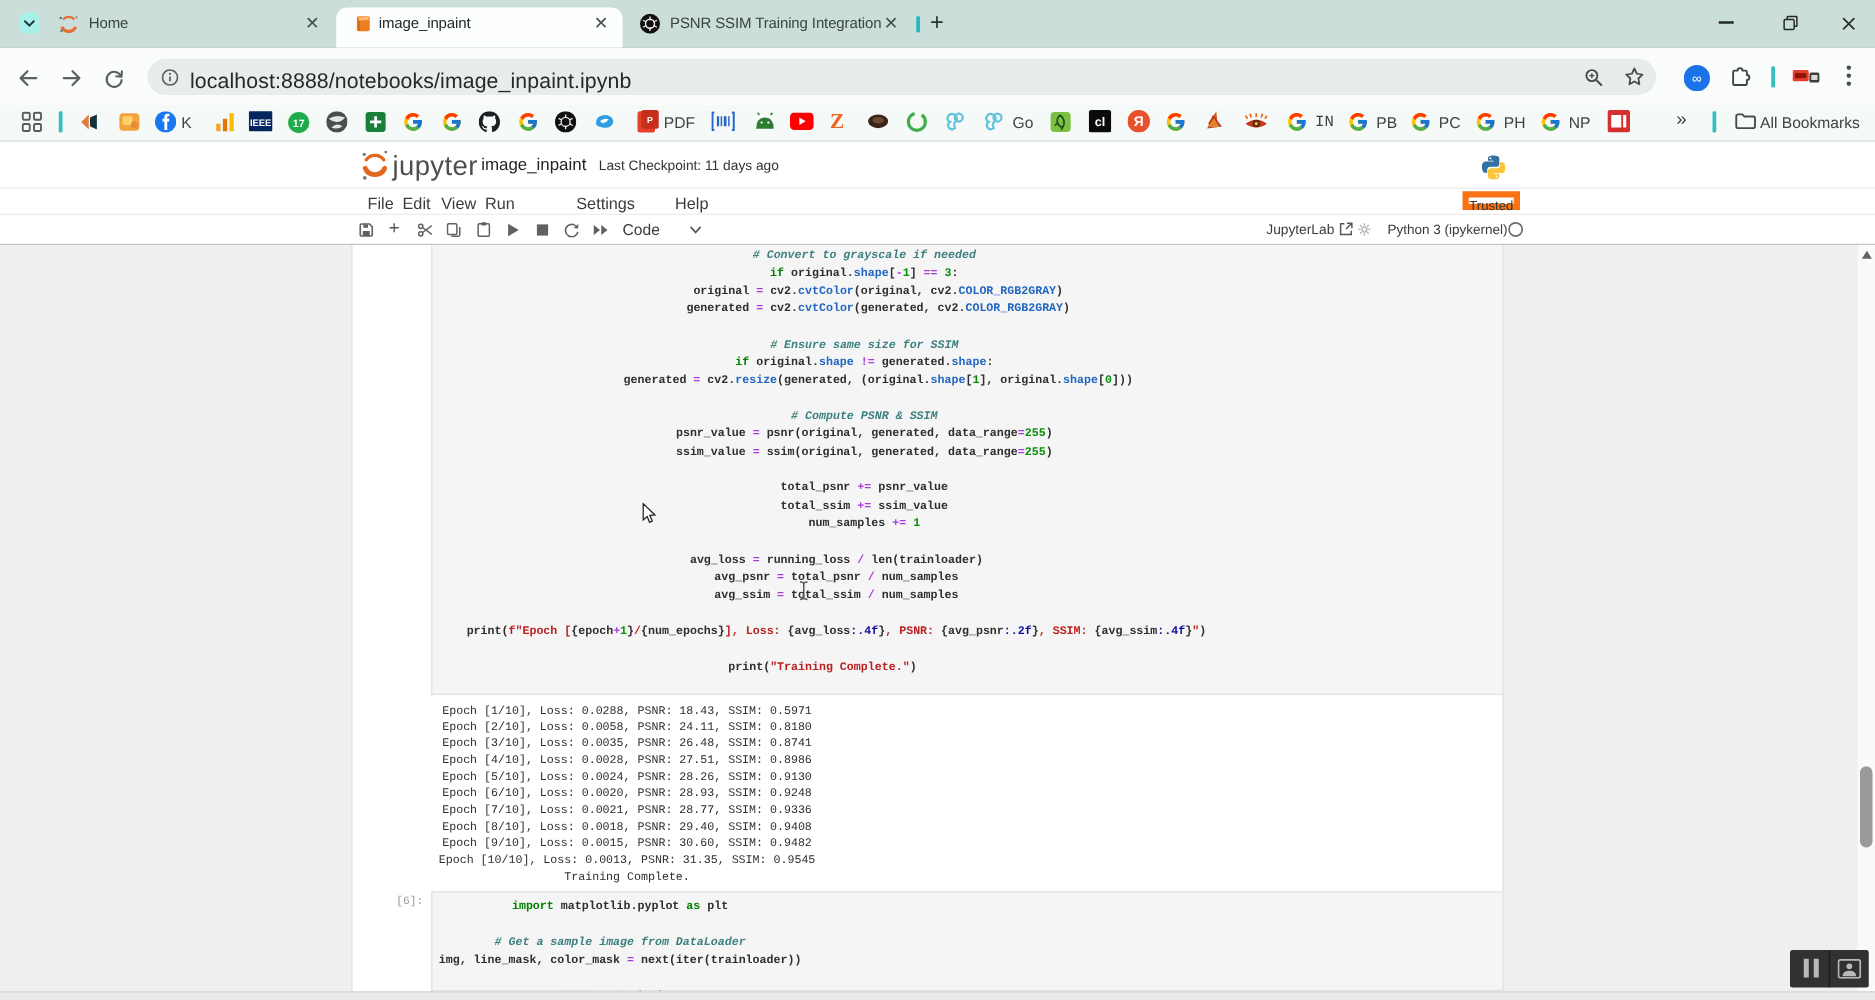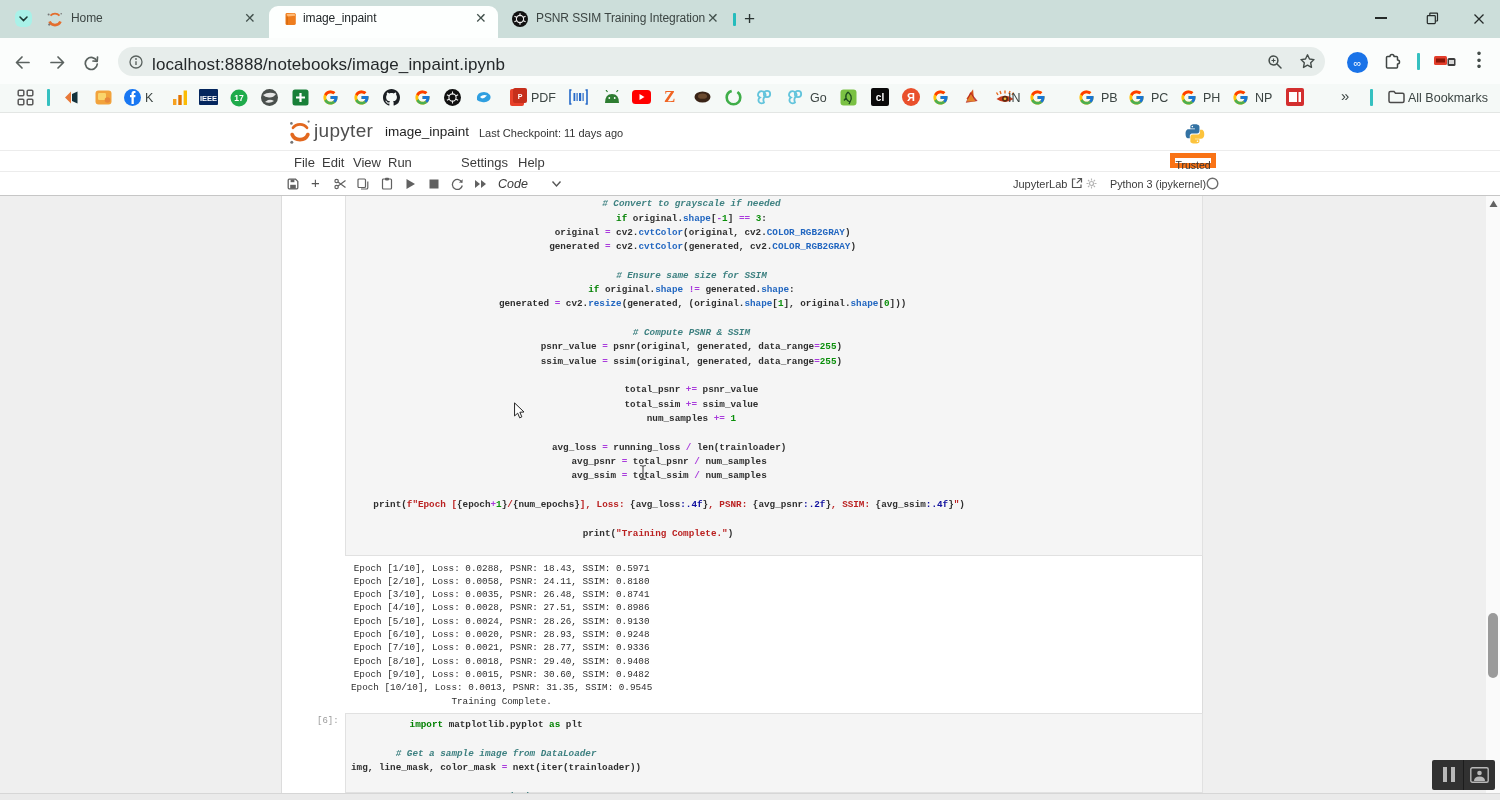--- a/index.html
+++ b/index.html
@@ -294,21 +294,21 @@
         <path d="M1.5 10 Q10 3.5 18.5 10 Q10 16 1.5 10" fill="#c93a1a"></path>
         <circle cx="10" cy="9.8" r="3" fill="#5c2a10"></circle>
         <circle cx="10" cy="9.8" r="1.3" fill="#f0c040"></circle>
       </svg>
     <svg class="abs" style="left:1029px;top:5px;" width="17" height="17" viewBox="0 0 48 48">
         <path fill="#FFC107" d="M43.6 20H42V20H24v8h11.3C33.7 32.7 29.2 36 24 36c-6.6 0-12-5.4-12-12s5.4-12 12-12c3.1 0 5.8 1.2 8 3l5.7-5.7C34 6.1 29.3 4 24 4 13 4 4 13 4 24s9 20 20 20 20-9 20-20c0-1.3-.1-2.7-.4-4z"></path>
         <path fill="#FF3D00" d="M6.3 14.7l6.6 4.8C14.7 15.1 18.9 12 24 12c3.1 0 5.8 1.2 8 3l5.7-5.7C34 6.1 29.3 4 24 4 16.3 4 9.7 8.3 6.3 14.7z"></path>
         <path fill="#4CAF50" d="M24 44c5.2 0 9.9-2 13.4-5.2l-6.2-5.2C29.2 35.1 26.7 36 24 36c-5.2 0-9.6-3.3-11.3-8l-6.5 5C9.5 39.6 16.2 44 24 44z"></path>
         <path fill="#1976D2" d="M43.6 20H42V20H24v8h11.3c-.8 2.2-2.2 4.2-4.1 5.6l6.2 5.2C36.9 39.2 44 34 44 24c0-1.3-.1-2.7-.4-4z"></path>
       </svg>
-    <div class="abs bktxt" style="left:1008px;top:7px;">IN</div>
+    <div class="abs bktxt" style="left:1052px;top:7px;font-family:Liberation Mono, monospace;">IN</div>
     <svg class="abs" style="left:1078px;top:5px;" width="17" height="17" viewBox="0 0 48 48">
         <path fill="#FFC107" d="M43.6 20H42V20H24v8h11.3C33.7 32.7 29.2 36 24 36c-6.6 0-12-5.4-12-12s5.4-12 12-12c3.1 0 5.8 1.2 8 3l5.7-5.7C34 6.1 29.3 4 24 4 13 4 4 13 4 24s9 20 20 20 20-9 20-20c0-1.3-.1-2.7-.4-4z"></path>
         <path fill="#FF3D00" d="M6.3 14.7l6.6 4.8C14.7 15.1 18.9 12 24 12c3.1 0 5.8 1.2 8 3l5.7-5.7C34 6.1 29.3 4 24 4 16.3 4 9.7 8.3 6.3 14.7z"></path>
         <path fill="#4CAF50" d="M24 44c5.2 0 9.9-2 13.4-5.2l-6.2-5.2C29.2 35.1 26.7 36 24 36c-5.2 0-9.6-3.3-11.3-8l-6.5 5C9.5 39.6 16.2 44 24 44z"></path>
         <path fill="#1976D2" d="M43.6 20H42V20H24v8h11.3c-.8 2.2-2.2 4.2-4.1 5.6l6.2 5.2C36.9 39.2 44 34 44 24c0-1.3-.1-2.7-.4-4z"></path>
       </svg>
     <div class="abs bktxt" style="left:1101px;top:7px;">PB</div>
     <svg class="abs" style="left:1128px;top:5px;" width="17" height="17" viewBox="0 0 48 48">
         <path fill="#FFC107" d="M43.6 20H42V20H24v8h11.3C33.7 32.7 29.2 36 24 36c-6.6 0-12-5.4-12-12s5.4-12 12-12c3.1 0 5.8 1.2 8 3l5.7-5.7C34 6.1 29.3 4 24 4 13 4 4 13 4 24s9 20 20 20 20-9 20-20c0-1.3-.1-2.7-.4-4z"></path>
         <path fill="#FF3D00" d="M6.3 14.7l6.6 4.8C14.7 15.1 18.9 12 24 12c3.1 0 5.8 1.2 8 3l5.7-5.7C34 6.1 29.3 4 24 4 16.3 4 9.7 8.3 6.3 14.7z"></path>
@@ -344,37 +344,37 @@
   </div>
 
   <div id="jheader" class="abs">
     <svg class="abs" style="left:288px;top:5px;" width="24" height="28" viewBox="0 0 24 28">
       <path d="M4.2 16.6 A8.3 7.6 0 0 0 19.8 16.6" stroke="#e2681f" stroke-width="3.8" fill="none" stroke-linecap="round"></path>
       <path d="M5 9.8 A8.3 7.6 0 0 1 19 9.8" stroke="#e2681f" stroke-width="2.7" fill="none" stroke-linecap="round"></path>
       <circle cx="3.4" cy="5.4" r="1.3" fill="#767676"></circle>
         <circle cx="20.6" cy="3.6" r="1.1" fill="#767676"></circle>
         <circle cx="3.8" cy="24.2" r="1.5" fill="#767676"></circle>
     </svg>
-    <div class="abs" style="left:314px;top:7px;font-size:19px;color:#4e4e4e;letter-spacing:0.3px;">jupyter</div>
+    <div class="abs" style="left:314px;top:7px;font-size:22px;color:#4e4e4e;letter-spacing:0.3px;">jupyter</div>
     <div class="abs" style="left:385px;top:11px;font-size:13.5px;color:#1f1f1f;">image_inpaint</div>
     <div class="abs" style="left:479px;top:14px;font-size:11px;color:#333;">Last Checkpoint: 11 days ago</div>
     <svg class="abs" style="left:1185px;top:11px;" width="20" height="20" viewBox="0 0 110 110">
       <path d="M54 2c-26 0-24.5 11.3-24.5 11.3l.1 11.7h25v3.5H19.7S3 26.6 3 53s14.6 25.4 14.6 25.4h8.7V66.2s-.5-14.6 14.4-14.6h24.8s14 .2 14-13.5V15.5S81.6 2 54 2zM40.3 9.9a4.5 4.5 0 1 1 0 9 4.5 4.5 0 0 1 0-9z" fill="#3372a3"></path>
       <path d="M55 107c26 0 24.5-11.3 24.5-11.3l-.1-11.7h-25v-3.5h35S106 83.4 106 57 91.4 31.6 91.4 31.6h-8.7v12.2s.5 14.6-14.4 14.6H43.5s-14-.2-14 13.5v22.6S27.4 107 55 107zm13.7-7.9a4.5 4.5 0 1 1 0-9 4.5 4.5 0 0 1 0 9z" fill="#fcc33c"></path>
     </svg>
   </div>
 
   <div id="jmenu" class="abs">
     <div class="mi" style="left:294px;">File</div>
     <div class="mi" style="left:322px;">Edit</div>
     <div class="mi" style="left:353px;">View</div>
     <div class="mi" style="left:388px;">Run</div>
     <div class="mi" style="left:419px;margin-top:16px;">Kernel</div>
     <div class="mi" style="left:461px;">Settings</div>
-    <div class="mi" style="left:518px;text-align:center;">Help</div>
+    <div class="mi" style="left:540px;text-align:center;">Help</div>
     <div class="abs" style="left:1170px;top:2px;width:46px;height:15px;border:5px solid #f97316;font-size:10.5px;color:#333;text-align:center;line-height:14px;">Trusted</div>
   </div>
 
   <div id="jtoolbar" class="abs">
     <svg class="abs" style="left:287px;top:6px;" width="12" height="12" viewBox="0 0 12 12">
         <path d="M1.2 2.2 Q1.2 1.2 2.2 1.2 L8.6 1.2 L10.8 3.4 L10.8 9.8 Q10.8 10.8 9.8 10.8 L2.2 10.8 Q1.2 10.8 1.2 9.8 Z" fill="none" stroke="#616161" stroke-width="1.3"></path>
         <rect x="3.6" y="1.5" width="3.8" height="2.7" fill="#616161"></rect>
         <rect x="3.2" y="6.8" width="5.6" height="4" fill="#616161"></rect>
       </svg>
     <div class="abs" style="left:311px;top:2px;font-size:15px;color:#555;">+</div>
@@ -397,21 +397,21 @@
     <svg class="abs" style="left:429px;top:7px;" width="10" height="10" viewBox="0 0 10 10">
         <rect x="0.5" y="0.5" width="9" height="9" fill="#616161"></rect>
       </svg>
     <svg class="abs" style="left:451px;top:6px;" width="13" height="12" viewBox="0 0 13 12">
         <path d="M11 4.5 A5 5 0 1 0 11.3 7.5" stroke="#616161" stroke-width="1.3" fill="none"></path>
         <path d="M11.8 1.2 L11.4 4.8 L7.8 4.4 Z" fill="#616161"></path>
       </svg>
     <svg class="abs" style="left:474px;top:7px;" width="14" height="10" viewBox="0 0 14 10">
         <path d="M1 1 L6 5 L1 9 Z M7 1 L12 5 L7 9 Z" fill="#616161"></path>
       </svg>
-    <div class="abs" style="left:498px;top:5px;font-size:12.5px;color:#3b3b3b;font-style:italic;">Code</div>
+    <div class="abs" style="left:498px;top:5px;font-size:12.5px;color:#3b3b3b;">Code</div>
     <svg class="abs" style="left:551px;top:8px;" width="11" height="8" viewBox="0 0 11 8">
         <path d="M1.5 1.5 L5.5 6 L9.5 1.5" stroke="#555" stroke-width="1.4" fill="none"></path>
       </svg>
     <div class="abs" style="left:1013px;top:6px;font-size:11px;color:#3b3b3b;">JupyterLab</div>
     <svg class="abs" style="left:1071px;top:5px;" width="12" height="12" viewBox="0 0 12 12">
         <path d="M4.5 2 L1.5 2 L1.5 10.5 L10 10.5 L10 7.5" stroke="#555" stroke-width="1.2" fill="none"></path>
         <path d="M6.5 1.5 L10.5 1.5 L10.5 5.5 M10.2 1.8 L5.8 6.2" stroke="#555" stroke-width="1.2" fill="none"></path>
       </svg>
     <svg class="abs" style="left:1086px;top:6px;" width="11" height="11" viewBox="0 0 11 11">
         <circle cx="5.5" cy="5.5" r="2" stroke="#b5b5b5" stroke-width="1.2" fill="none"></circle>

